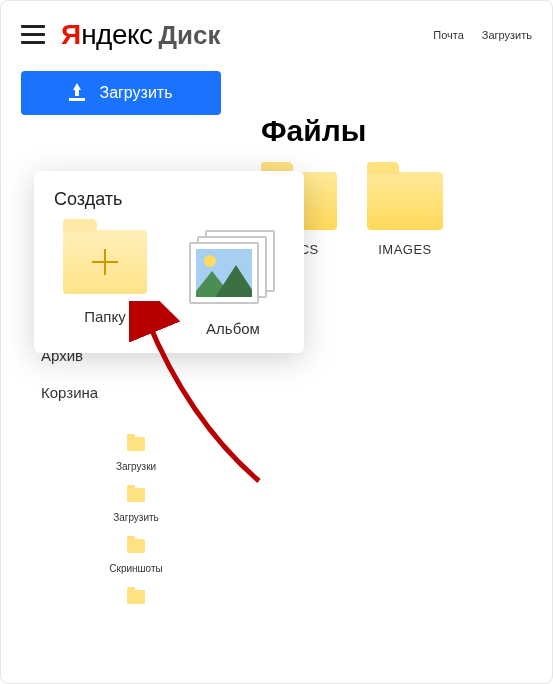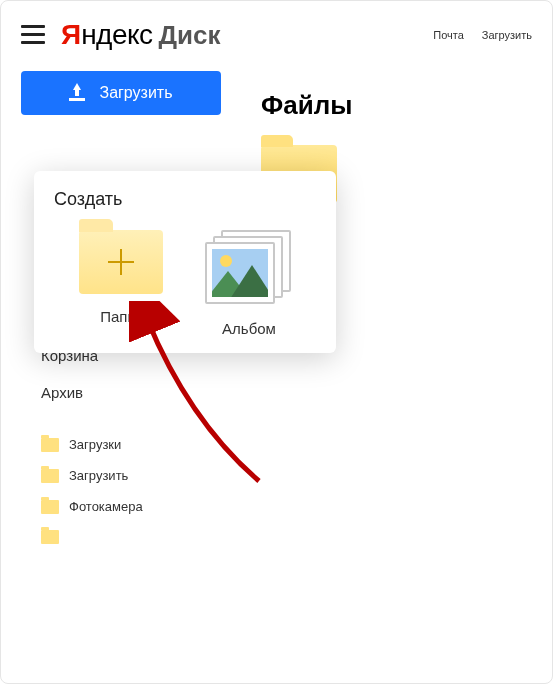--- a/index.html
+++ b/index.html
@@ -122,26 +122,27 @@
     font-size: 15px;
     color: #333;
     cursor: pointer;
   }
   .folder-list {
     list-style: none;
     margin-top: 18px;
   }
   .folder-list li {
     padding: 8px 0 8px 20px;
-    font-size: 13px;
+    font-size: 10px;
     color: #333;
     cursor: pointer;
     display: flex;
     align-items: center;
     gap: 10px;
+    flex-direction: column;
   }
   .mini-folder {
     width: 18px; height: 14px;
     background: #ffe180;
     border-radius: 1px;
     position: relative;
   }
   .mini-folder::before {
     content: "";
     position: absolute;
@@ -150,24 +151,25 @@
     background: #ffe180;
     border-radius: 1px 1px 0 0;
   }
 
   
   .content {
     padding-left: 30px;
     padding-top: 19px;
   }
   .content h1 {
-    font-size: 26px;
+    font-size: 30px;
     font-weight: bold;
     color: #000;
     margin-bottom: 24px;
+    margin-top: 24px;
   }
   .folder-grid {
     display: flex;
     gap: 30px;
   }
   .folder-item {
     display: flex;
     flex-direction: column;
     align-items: center;
     gap: 12px;
@@ -191,21 +193,21 @@
     font-size: 13px;
     color: #333;
     letter-spacing: 0.5px;
   }
 
   
   .popover {
     position: absolute;
     top: 170px;
     left: 33px;
-    width: 302px;
+    width: 270px;
     background: #fff;
     border-radius: 6px;
     box-shadow: 0 6px 30px rgba(0,0,0,0.18);
     padding: 18px 12px 16px 12px;
     z-index: 10;
   }
   .popover-title {
     font-size: 18px;
     font-weight: 500;
     color: #222;
@@ -330,49 +332,53 @@
   <div class="sidebar">
     <button class="upload-btn">
       <span class="upload-icon">
           <span></span>
         </span>
       <span>Загрузить</span>
     </button>
 
     <ul class="nav-list">
       <li>История</li>
+      <li>Архив</li>
       <li>Корзина</li>
-      <li>Архив</li>
     </ul>
 
     <ul class="folder-list">
       <li>
         <span class="mini-folder"></span>
         <span>Загрузки</span>
       </li>
       <li>
         <span class="mini-folder"></span>
         <span>Загрузить</span>
       </li>
       <li>
         <span class="mini-folder"></span>
-        <span>Фотокамера</span>
+        <span>Скриншоты</span>
       </li>
       <li>
         <span class="mini-folder"></span>
       </li>
     </ul>
   </div>
 
   <div class="content">
     <h1>Файлы</h1>
     <div class="folder-grid">
       <div class="folder-item">
         <div class="big-folder"></div>
         <span class="folder-label">DOCS</span>
+      </div>
+      <div class="folder-item">
+        <div class="big-folder"></div>
+        <span class="folder-label">IMAGES</span>
       </div>
     </div>
   </div>
 </div>
 
 <div class="popover">
   <div class="popover-title">Создать</div>
   <div class="popover-items">
     <div class="popover-item">
       <div class="create-folder-icon">

